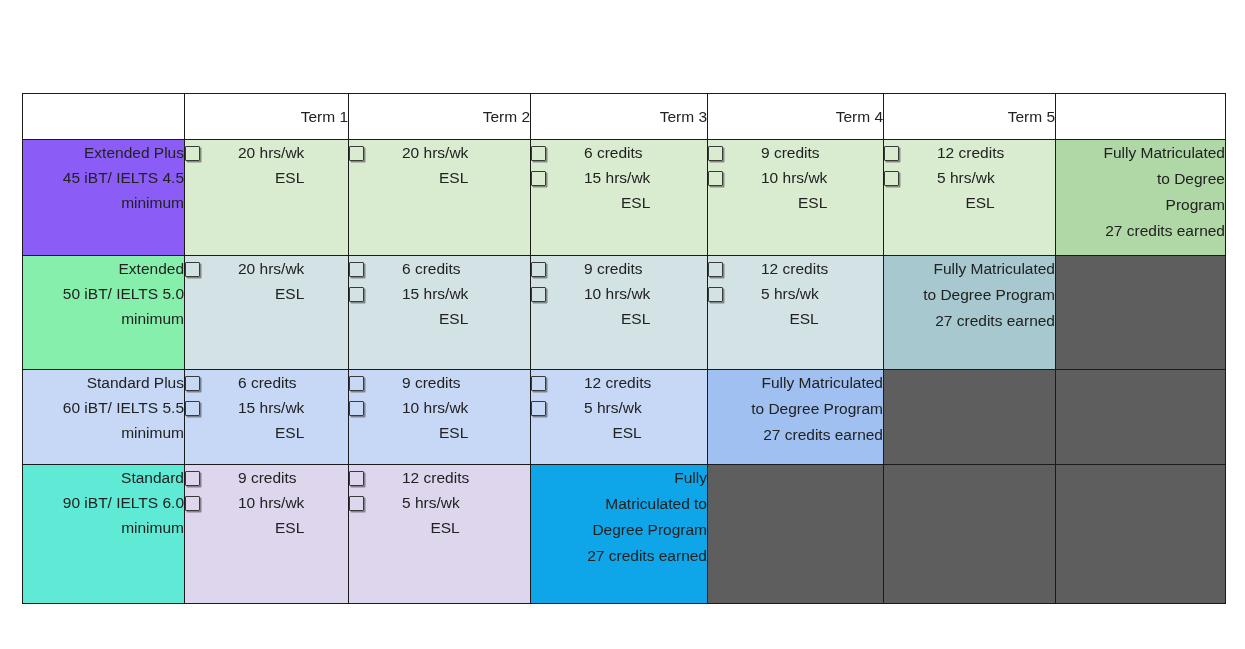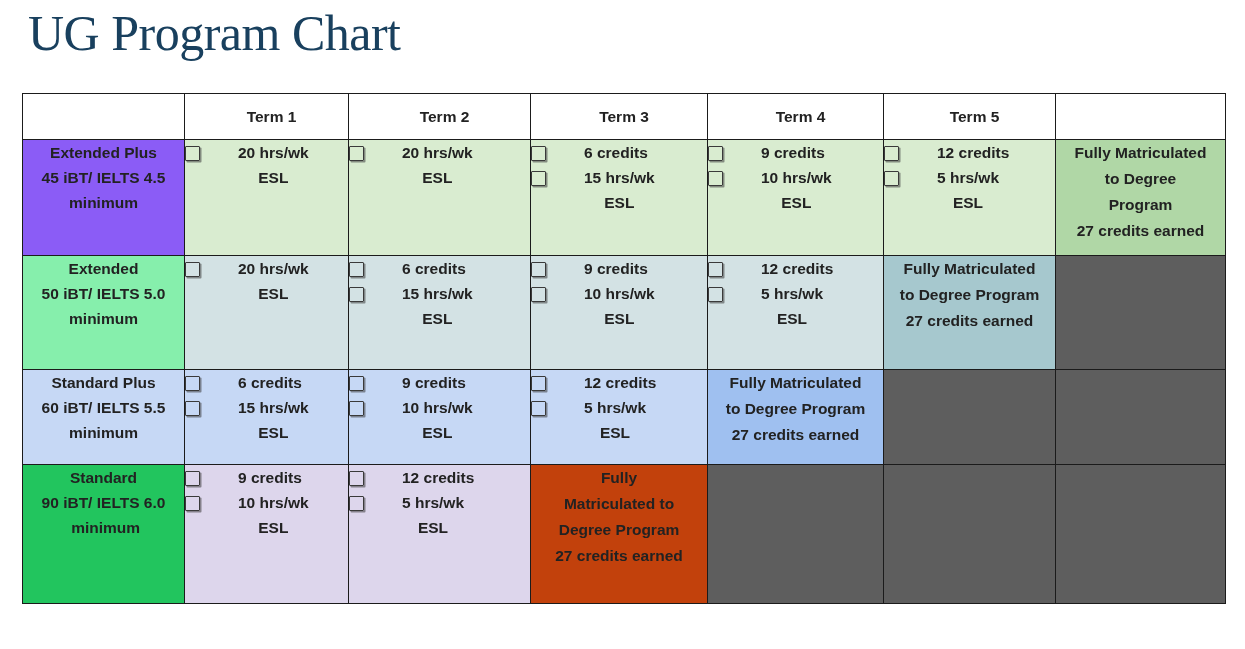--- a/index.html
+++ b/index.html
@@ -34,22 +34,22 @@
     left: 22px;
     top: 93px;
     width: 1203px;
     border-collapse: collapse;
     table-layout: fixed;
   }
   .chart-table td, .chart-table th {
     border: 1.5px solid #1b1b1b;
     vertical-align: top;
     padding: 0;
-    font-weight: bold;
-    text-align: center;
+    font-weight: normal;
+    text-align: right;
   }
   col.c0 { width: 162px; }
   col.c1 { width: 164px; }
   col.c2 { width: 182px; }
   col.c3 { width: 177px; }
   col.c4 { width: 176px; }
   col.c5 { width: 172px; }
   col.c6 { width: 170px; }
 
   .head-row th {
@@ -117,21 +117,20 @@
   .r1 td { height: 115px; }
   .r2 td { height: 113px; }
   .r3 td { height: 94px; }
   .r4 td { height: 138px; }
 </style>
 </head>
 <body>
 
 <div class="page">
 
-  <div class="page-title">UG Program Chart</div>
 
   <table class="chart-table">
     <colgroup>
       <col class="c0">
         <col class="c1">
         <col class="c2">
         <col class="c3">
       <col class="c4">
         <col class="c5">
         <col class="c6">
@@ -316,21 +315,21 @@
           </td>
           <td class="matric-cell" style="background: rgb(159, 192, 240);">
             <span class="matric-line">Fully Matriculated</span>
             <span class="matric-line">to Degree Program</span>
             <span class="matric-line">27 credits earned</span>
           </td>
           <td class="empty-dark" style="background: rgb(94, 94, 94);"></td>
           <td class="empty-dark" style="background: rgb(94, 94, 94);"></td>
         </tr>
         <tr class="r4">
-          <td class="prog-cell" style="background: #22c55e; margin-top: 20px;">
+          <td class="prog-cell" style="background: #5eead4; margin-top: 20px;">
             <span class="prog-line">Standard</span>
             <span class="prog-line">90 iBT/ IELTS 6.0</span>
             <span class="prog-line"> minimum</span>
           </td>
           <td class="task-cell" style="background: rgb(221, 214, 236);">
             <div class="task-row">
               <span class="cb"></span>
               <span class="task-text">9 credits</span>
             </div>
             <div class="task-row">
@@ -343,21 +342,21 @@
             <div class="task-row">
               <span class="cb"></span>
               <span class="task-text">12 credits</span>
             </div>
             <div class="task-row">
               <span class="cb"></span>
               <span class="task-text">5 hrs/wk
 ESL</span>
             </div>
           </td>
-          <td class="matric-cell" style="background: #c2410c;">
+          <td class="matric-cell" style="background: #0ea5e9;">
             <span class="matric-line">Fully</span>
             <span class="matric-line">Matriculated to</span>
             <span class="matric-line">Degree Program</span>
             <span class="matric-line">27 credits earned</span>
           </td>
           <td class="empty-dark" style="background: rgb(94, 94, 94);"></td>
           <td class="empty-dark" style="background: rgb(94, 94, 94);"></td>
           <td class="empty-dark" style="background: rgb(94, 94, 94);"></td>
         </tr>
       </tbody>

